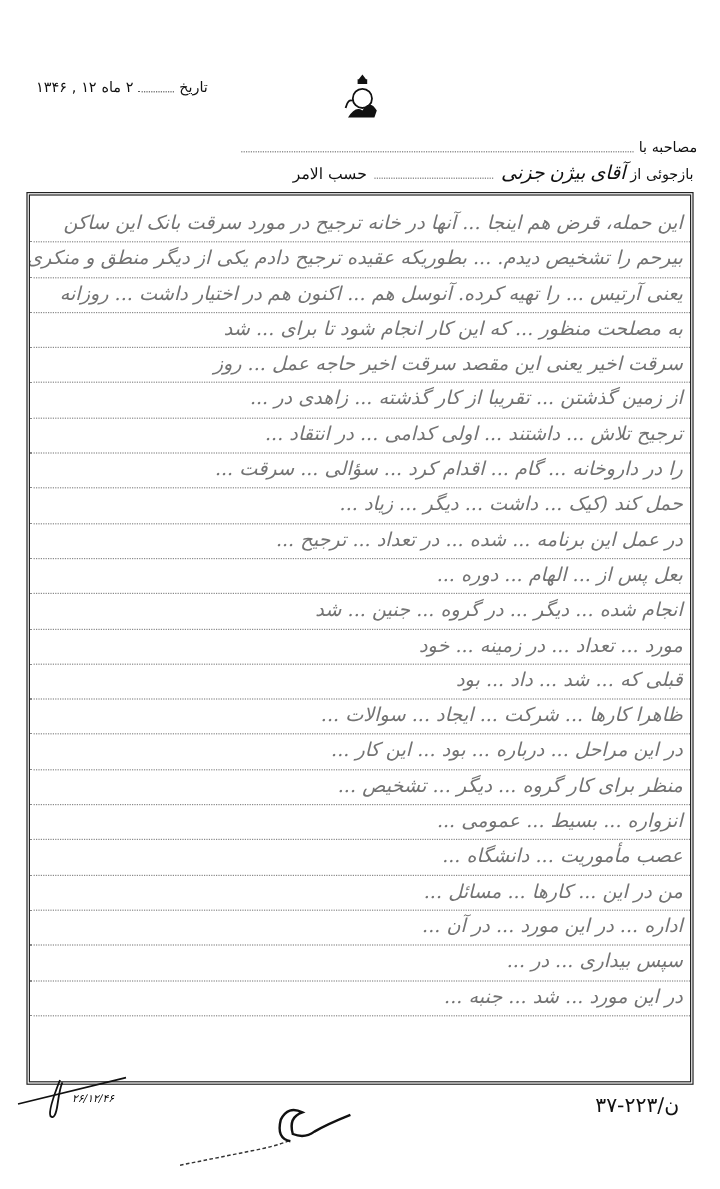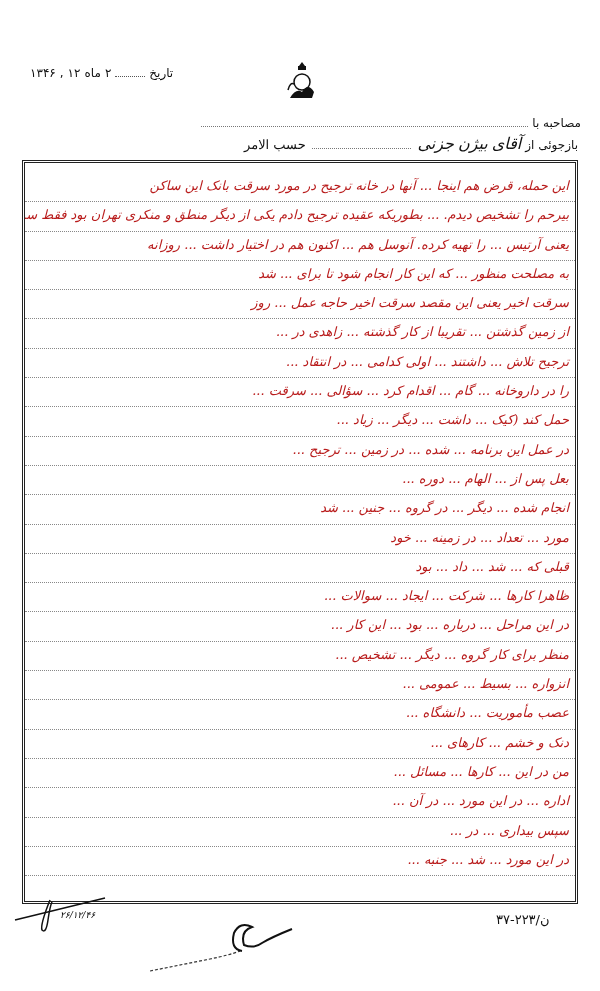--- a/index.html
+++ b/index.html
@@ -10,22 +10,22 @@
   .date-label{font-size:12px;}
   .date-dots{border-bottom:1px dotted #555;display:inline-block;}
   .interview-row{right:19px;top:116px;width:380px;direction:rtl;font-size:12px;display:flex;align-items:baseline;}
   .interview-row .fill{flex:1;border-bottom:1px dotted #777;margin-right:4px;height:10px;}
   .subject-row{right:22px;top:134px;width:380px;direction:rtl;font-size:12px;display:flex;align-items:baseline;}
   .subject-row .name{font-family:Liberation Serif, serif;font-style:italic;font-size:16px;margin-right:4px;}
   .subject-row .fill{flex:1;border-bottom:1px dotted #777;margin:0 6px;height:10px;}
   .subject-row .tag{font-family:"DejaVu Serif",serif;font-size:13px;margin-left:46px;}
   .box{left:22px;top:160px;width:556px;height:744px;border:3px double #222;box-sizing:border-box;}
   .lines{position:absolute;left:0;right:0;top:10px;}
-  .line{height:28.3px;border-bottom:1px dotted #888;direction:rtl;font-family:"DejaVu Serif",serif;font-style:italic;font-size:13px;line-height:26px;padding:0 6px;white-space:nowrap;overflow:hidden;color:#b91c1c;}
-  .ref{left:496px;top:912px;font-size:13px;direction:ltr;}
+  .line{height:28.3px;border-bottom:1px dotted #888;direction:rtl;font-family:"DejaVu Serif",serif;font-style:italic;font-size:16px;line-height:26px;padding:0 6px;white-space:nowrap;overflow:hidden;color:#737373;}
+  .ref{left:496px;top:912px;font-size:17px;direction:ltr;}
   .sig1{left:10px;top:890px;}
   .sig2{left:150px;top:915px;}
 </style>
 </head>
 <body>
 
 <svg class="abs emblem" viewBox="0 0 36 45">
   <path d="M18 2 l3 4 h-6z M14 6 h8 v4 h-8z" fill="#111"></path>
   <circle cx="18" cy="22" r="8" fill="none" stroke="#111" stroke-width="1.5"></circle>
   <path d="M6 38 q6-10 12-6 q6-10 12 0 l-2 6 h-20z" fill="#111"></path>
@@ -58,31 +58,30 @@
   <div class="lines" id="lines">
       <div class="line">این حمله، قرض هم اینجا ... آنها در خانه ترجیح در مورد سرقت بانک این ساکن</div>
       <div class="line">بیرحم را تشخیص دیدم. ... بطوریکه عقیده ترجیح دادم یکی از دیگر منطق و منکری تهران بود فقط سرقت بانک</div>
       <div class="line">یعنی آرتیس ... را تهیه کرده. آنوسل هم ... اکنون هم در اختیار داشت ... روزانه</div>
       <div class="line">به مصلحت منظور ... که این کار انجام شود تا برای ... شد</div>
       <div class="line">سرقت اخیر یعنی این مقصد سرقت اخیر حاجه عمل ... روز</div>
       <div class="line">از زمین گذشتن ... تقریبا از کار گذشته ... زاهدی در ...</div>
       <div class="line">ترجیح تلاش ... داشتند ... اولی کدامی ... در انتقاد ...</div>
       <div class="line">را در داروخانه ... گام ... اقدام کرد ... سؤالی ... سرقت ...</div>
       <div class="line">حمل کند (کیک ... داشت ... دیگر ... زیاد ...</div>
-      <div class="line">در عمل این برنامه ... شده ... در زمین ... ترجیح ...</div>
+      <div class="line">در عمل این برنامه ... شده ... در تعداد ... ترجیح ...</div>
       <div class="line">بعل پس از ... الهام ... دوره ...</div>
       <div class="line">انجام شده ... دیگر ... در گروه ... جنین ... شد</div>
       <div class="line">مورد ... تعداد ... در زمینه ... خود</div>
       <div class="line">قبلی که ... شد ... داد ... بود</div>
       <div class="line">ظاهرا کارها ... شرکت ... ایجاد ... سوالات ...</div>
       <div class="line">در این مراحل ... درباره ... بود ... این کار ...</div>
       <div class="line">منظر برای کار گروه ... دیگر ... تشخیص ...</div>
       <div class="line">انزواره ... بسیط ... عمومی ...</div>
       <div class="line">عصب مأموریت ... دانشگاه ...</div>
-      <div class="line">دنک و خشم ... کارهای ...</div>
       <div class="line">من در این ... کارها ... مسائل ...</div>
       <div class="line">اداره ... در این مورد ... در آن ...</div>
       <div class="line">سپس بیداری ... در ...</div>
       <div class="line">در این مورد ... شد ... جنبه ...</div>
     </div>
 </div>
 
 <svg class="abs sig1" width="120" height="50">
   <path d="M5 30 L95 8" stroke="#111" stroke-width="1.5" fill="none"></path>
   <path d="M40 10 q-10 25 -8 30 q4 4 6 -10 q2 -14 4 -18" stroke="#111" stroke-width="1.5" fill="none"></path>

